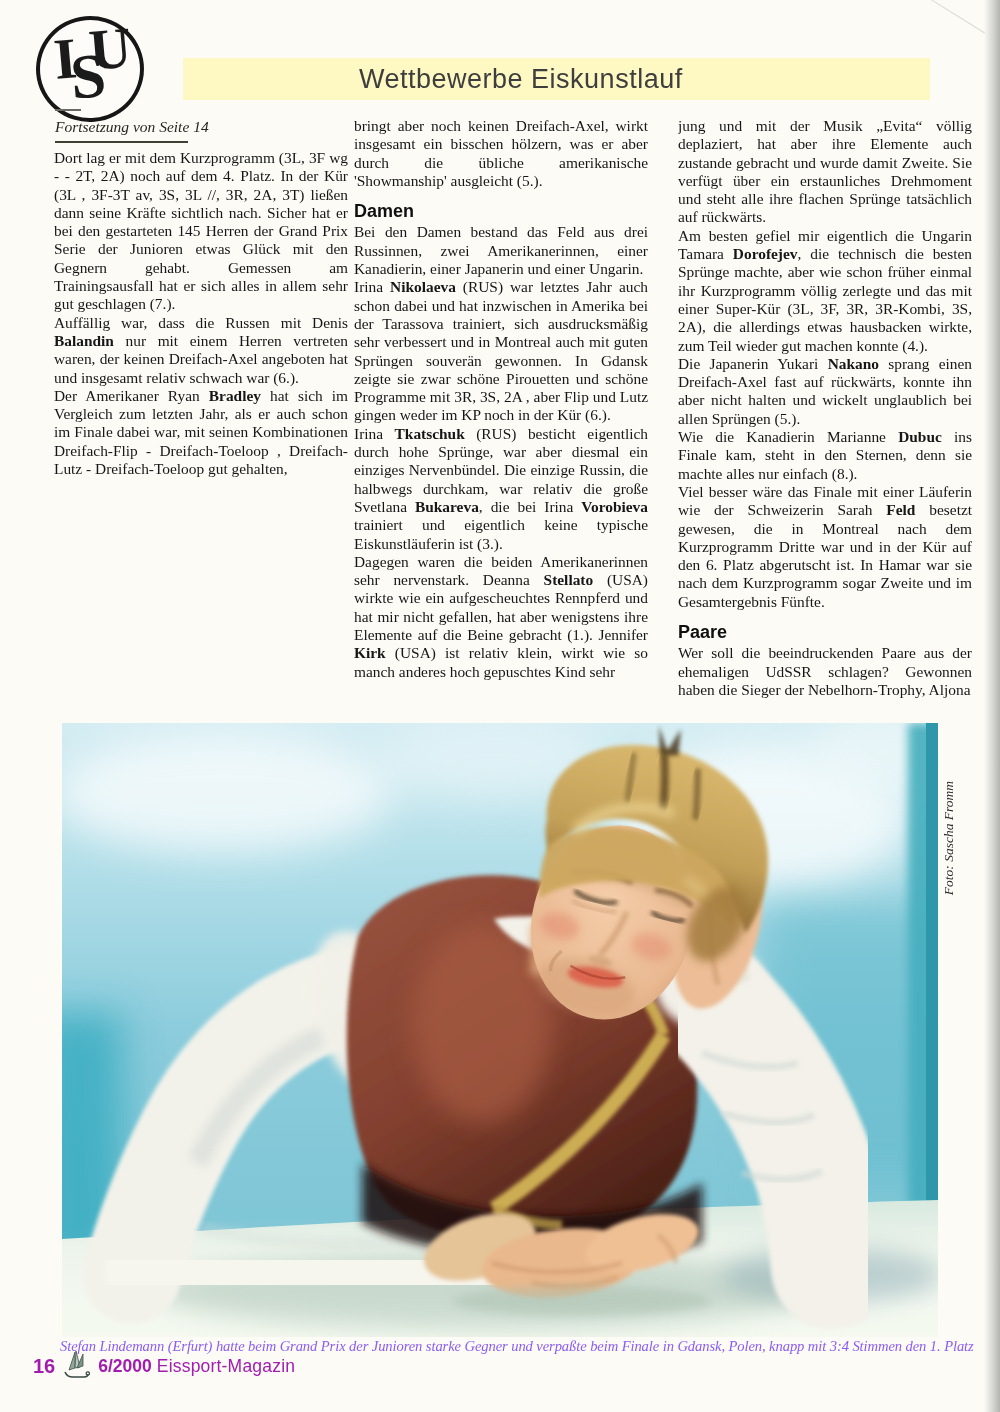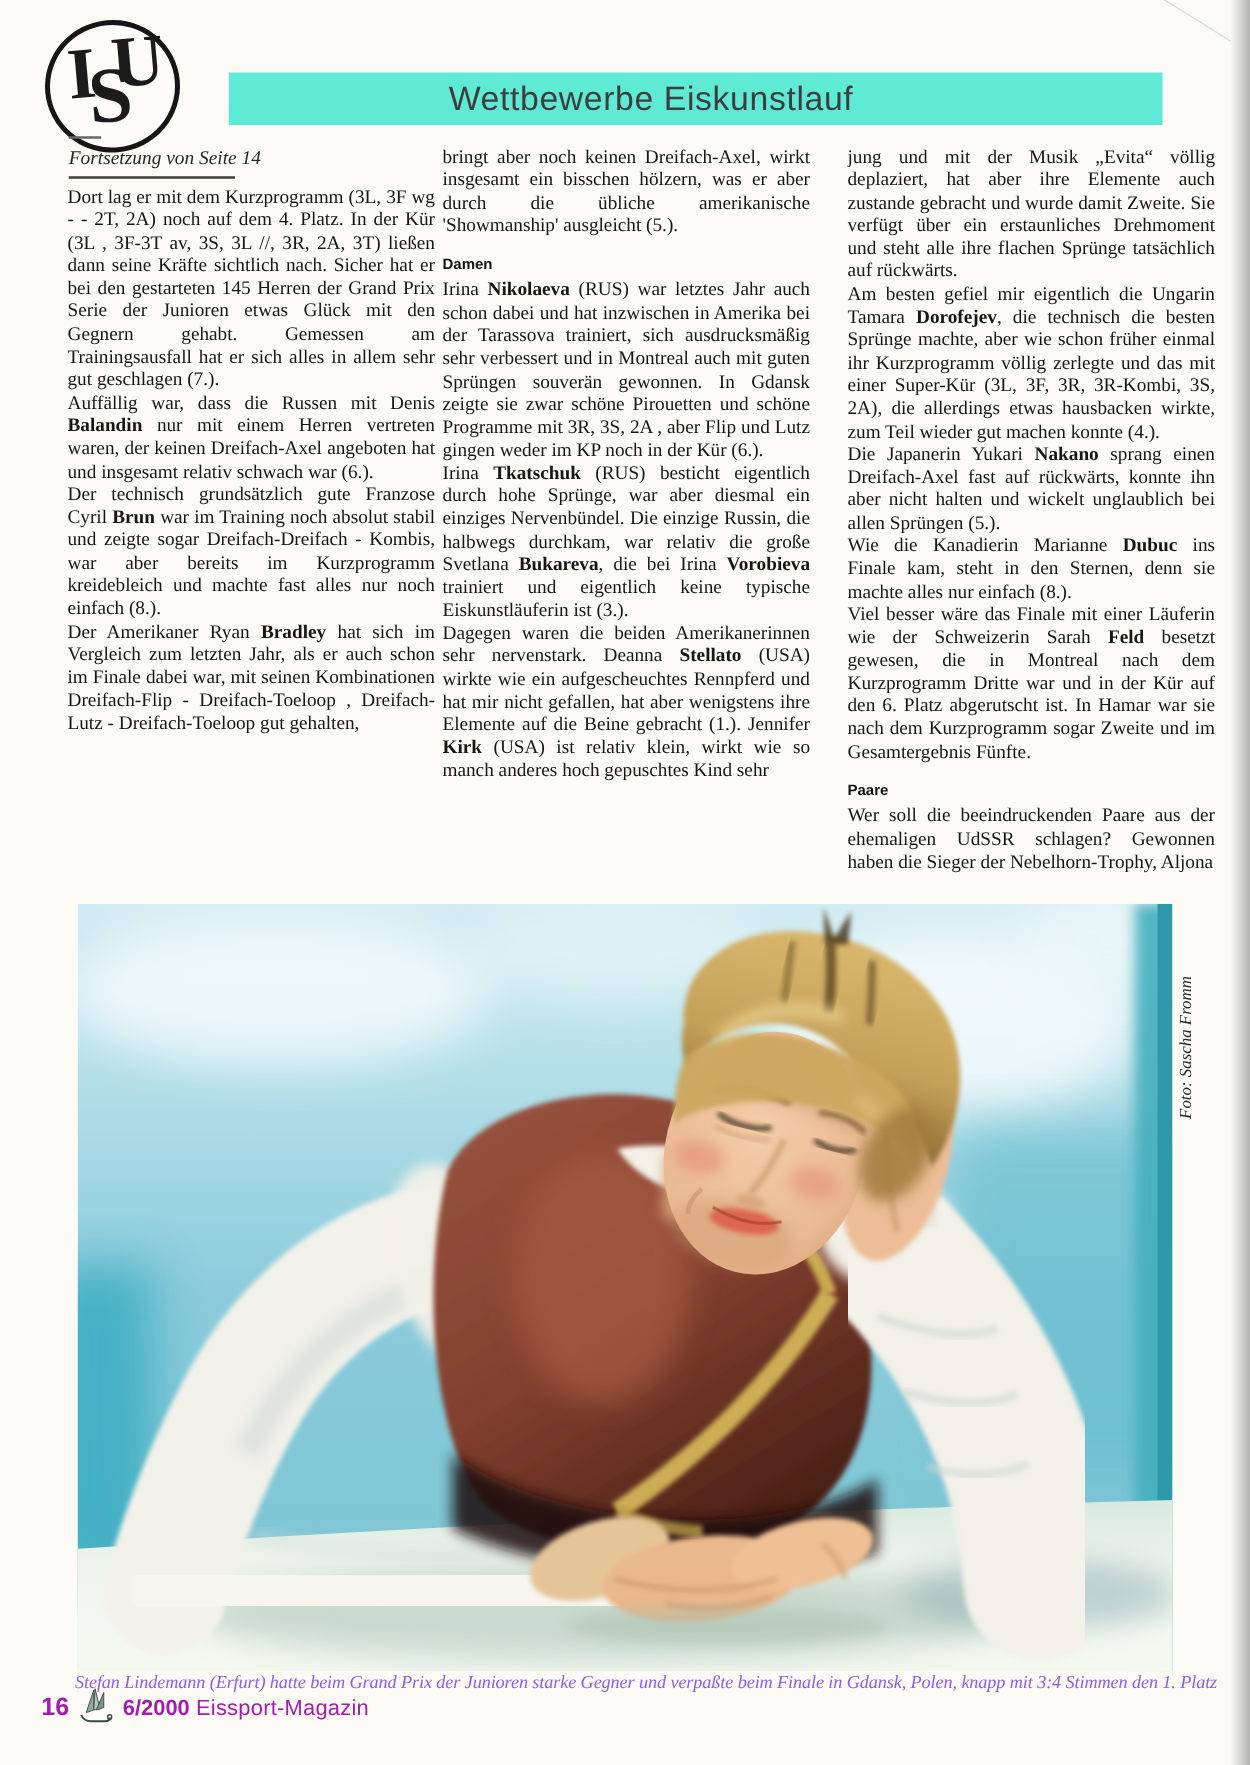--- a/index.html
+++ b/index.html
@@ -18,34 +18,34 @@
 
   
   .isu{left:36px;top:16px;width:100px;height:98px;border:4.5px solid #161616;border-radius:50%;
        background:#fdfcf8;transform:rotate(-5deg);}
   .isu span{position:absolute;font-family:"Liberation Serif",serif;font-weight:bold;color:#1b1b1b;line-height:1;}
   .isu .l-i{left:15px;top:8px;font-size:58px;}
   .isu .l-s{left:30px;top:25px;font-size:63px;}
   .isu .l-u{left:51px;top:2px;font-size:58px;}
 
   
-  .bar{left:183px;top:58px;width:747px;height:42px;background:#5eead4;}
+  .bar{left:183px;top:58px;width:747px;height:42px;background:#fef9c3;}
   .bar-title{position:absolute;left:176px;top:6px;font-family:"Liberation Sans",sans-serif;
     font-size:27px;color:#3e3e3e;letter-spacing:.5px;white-space:nowrap;}
 
   
   .cont{left:55px;top:118px;font-style:italic;font-size:15.5px;color:#27271f;}
   .rule-above{left:55px;top:109px;width:26px;height:2px;background:#6a6a62;}
   .rule-below{left:55px;top:141px;width:133px;height:1.8px;background:#3f3f33;}
 
   
   .col{position:absolute;width:294px;text-align:justify;color:#161616;
        font-size:15.4px;line-height:18.3px;overflow:hidden;}
   .col p{margin:0;}
-  .col h3{font-family:"Liberation Sans",sans-serif;font-size:12px;margin:12px 0 3px;color:#101010;}
+  .col h3{font-family:"Liberation Sans",sans-serif;font-size:18px;margin:12px 0 3px;color:#101010;}
   .col b{font-weight:bold;}
   #col0{left:54px;top:149px;height:566px;}
   #col1{left:354px;top:117px;height:604px;}
   #col2{left:654px;top:117px;height:604px;margin-left:24px;}
 
   
   .photo{left:62px;top:723px;width:876px;height:614px;overflow:hidden;}
   .credit{left:949px;top:838px;white-space:nowrap;transform:translate(-50%,-50%) rotate(-90deg);
     font-style:italic;font-size:13.5px;color:#2b2b2b;}
   .caption{left:60px;top:1338px;width:900px;font-style:italic;font-size:14.6px;
@@ -75,26 +75,26 @@
   <div class="bar-title">Wettbewerbe Eiskunstlauf</div>
 </div>
 
 <div class="abs rule-above"></div>
 <div class="abs cont">Fortsetzung von Seite 14</div>
 <div class="abs rule-below"></div>
 
 <div id="col0" class="col">
     <p>Dort lag er mit dem Kurzprogramm (3L, 3F wg - - 2T, 2A) noch auf dem 4. Platz. In der Kür (3L , 3F-3T av, 3S, 3L //, 3R, 2A, 3T) ließen dann seine Kräfte sichtlich nach. Sicher hat er bei den gestarteten 145 Herren der Grand Prix Serie der Junioren etwas Glück mit den Gegnern gehabt. Gemessen am Trainingsausfall hat er sich alles in allem sehr gut geschlagen (7.).</p>
     <p>Auffällig war, dass die Russen mit Denis <b>Balandin</b> nur mit einem Herren vertreten waren, der keinen Dreifach-Axel angeboten hat und insgesamt relativ schwach war (6.).</p>
-    <p>Der technisch grundsätzlich gute Franzose Cyril <b>Brun</b> war im Training noch absolut stabil und zeigte sogar Dreifach-Dreifach - Kombis, war aber bereits im Kurzprogramm kreidebleich und machte fast alles nur noch einfach (8.).</p>
     <p>Der Amerikaner Ryan <b>Bradley</b> hat sich im Vergleich zum letzten Jahr, als er auch schon im Finale dabei war, mit seinen Kombinationen Dreifach-Flip - Dreifach-Toeloop , Dreifach-Lutz - Dreifach-Toeloop gut gehalten,</p>
   </div>
 <div id="col1" class="col">
     <p>bringt aber noch keinen Dreifach-Axel, wirkt insgesamt ein bisschen hölzern, was er aber durch die übliche amerikanische 'Showmanship' ausgleicht (5.).</p>
     <h3>Damen</h3>
+    <p>Bei den Damen bestand das Feld aus drei Russinnen, zwei Amerikanerinnen, einer Kanadierin, einer Japanerin und einer Ungarin.</p>
     <p>Irina <b>Nikolaeva</b> (RUS) war letztes Jahr auch schon dabei und hat inzwischen in Amerika bei der Tarassova trainiert, sich ausdrucksmäßig sehr verbessert und in Montreal auch mit guten Sprüngen souverän gewonnen. In Gdansk zeigte sie zwar schöne Pirouetten und schöne Programme mit 3R, 3S, 2A , aber Flip und Lutz gingen weder im KP noch in der Kür (6.).</p>
     <p>Irina <b>Tkatschuk</b> (RUS) besticht eigentlich durch hohe Sprünge, war aber diesmal ein einziges Nervenbündel. Die einzige Russin, die halbwegs durchkam, war relativ die große Svetlana <b>Bukareva</b>, die bei Irina <b>Vorobieva</b> trainiert und eigentlich keine typische Eiskunstläuferin ist (3.).</p>
     <p>Dagegen waren die beiden Amerikanerinnen sehr nervenstark. Deanna <b>Stellato</b> (USA) wirkte wie ein aufgescheuchtes Rennpferd und hat mir nicht gefallen, hat aber wenigstens ihre Elemente auf die Beine gebracht (1.). Jennifer <b>Kirk</b> (USA) ist relativ klein, wirkt wie so manch anderes hoch gepuschtes Kind sehr</p>
   </div>
 <div id="col2" class="col">
     <p>jung und mit der Musik „Evita“ völlig deplaziert, hat aber ihre Elemente auch zustande gebracht und wurde damit Zweite. Sie verfügt über ein erstaunliches Drehmoment und steht alle ihre flachen Sprünge tatsächlich auf rückwärts.</p>
     <p>Am besten gefiel mir eigentlich die Ungarin Tamara <b>Dorofejev</b>, die technisch die besten Sprünge machte, aber wie schon früher einmal ihr Kurzprogramm völlig zerlegte und das mit einer Super-Kür (3L, 3F, 3R, 3R-Kombi, 3S, 2A), die allerdings etwas hausbacken wirkte, zum Teil wieder gut machen konnte (4.).</p>
     <p>Die Japanerin Yukari <b>Nakano</b> sprang einen Dreifach-Axel fast auf rückwärts, konnte ihn aber nicht halten und wickelt unglaublich bei allen Sprüngen (5.).</p>
     <p>Wie die Kanadierin Marianne <b>Dubuc</b> ins Finale kam, steht in den Sternen, denn sie machte alles nur einfach (8.).</p>
     <p>Viel besser wäre das Finale mit einer Läuferin wie der Schweizerin Sarah <b>Feld</b> besetzt gewesen, die in Montreal nach dem Kurzprogramm Dritte war und in der Kür auf den 6. Platz abgerutscht ist. In Hamar war sie nach dem Kurzprogramm sogar Zweite und im Gesamtergebnis Fünfte.</p>

